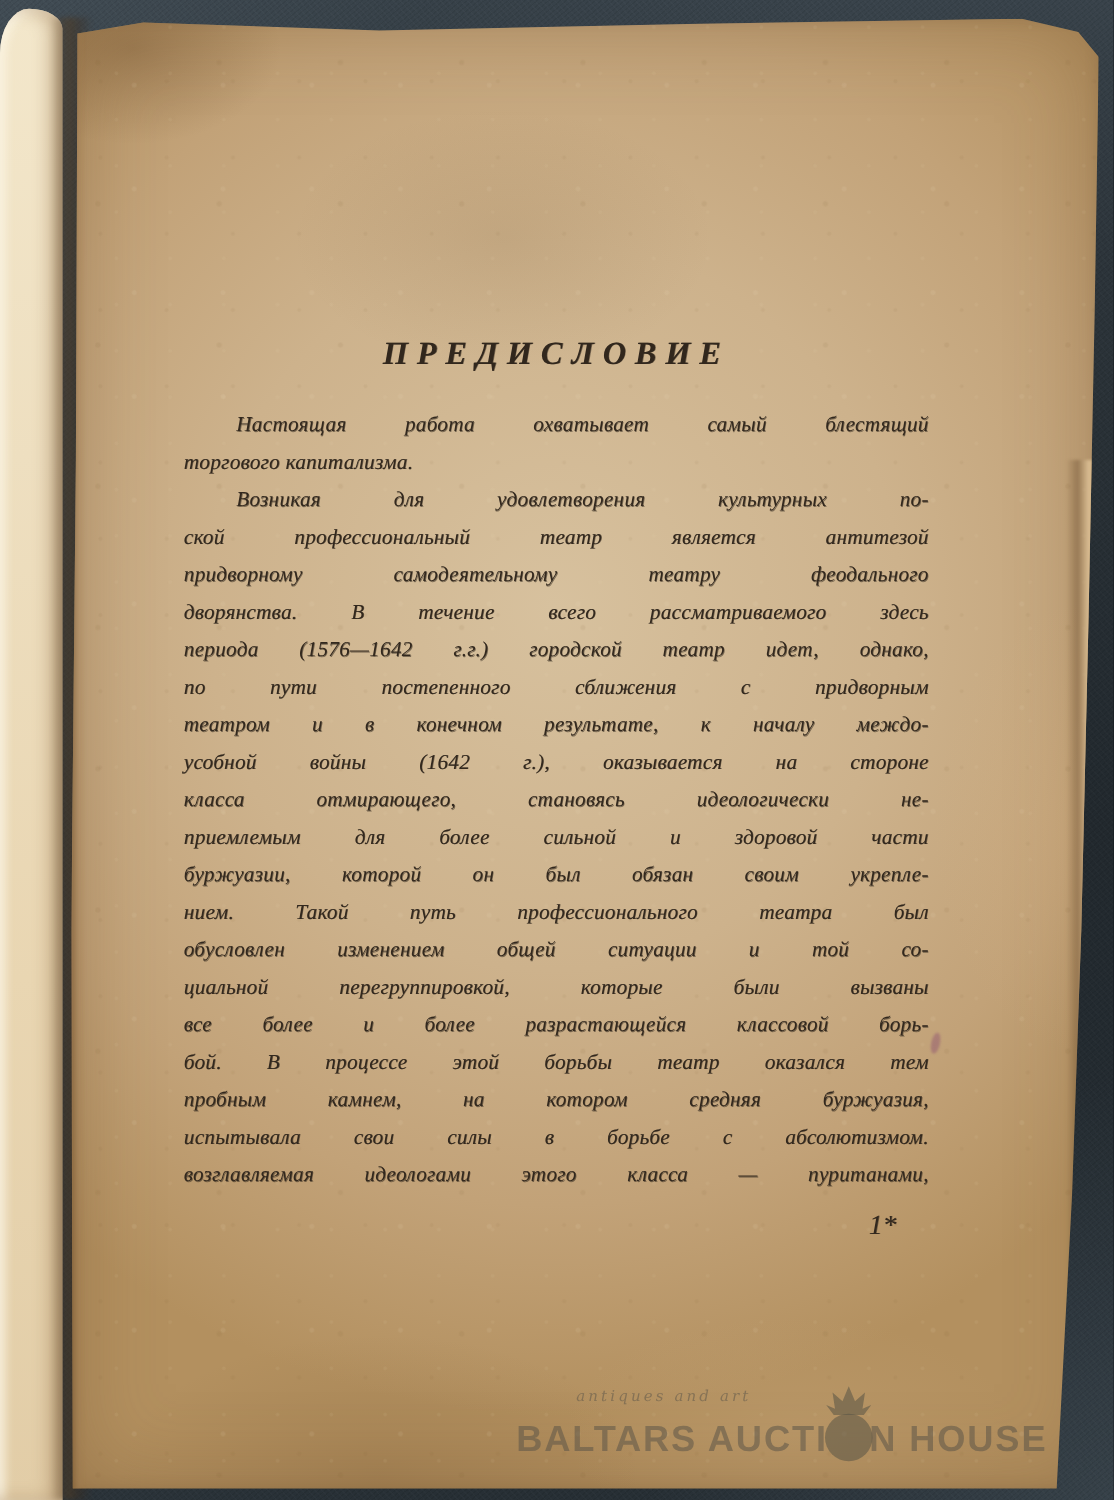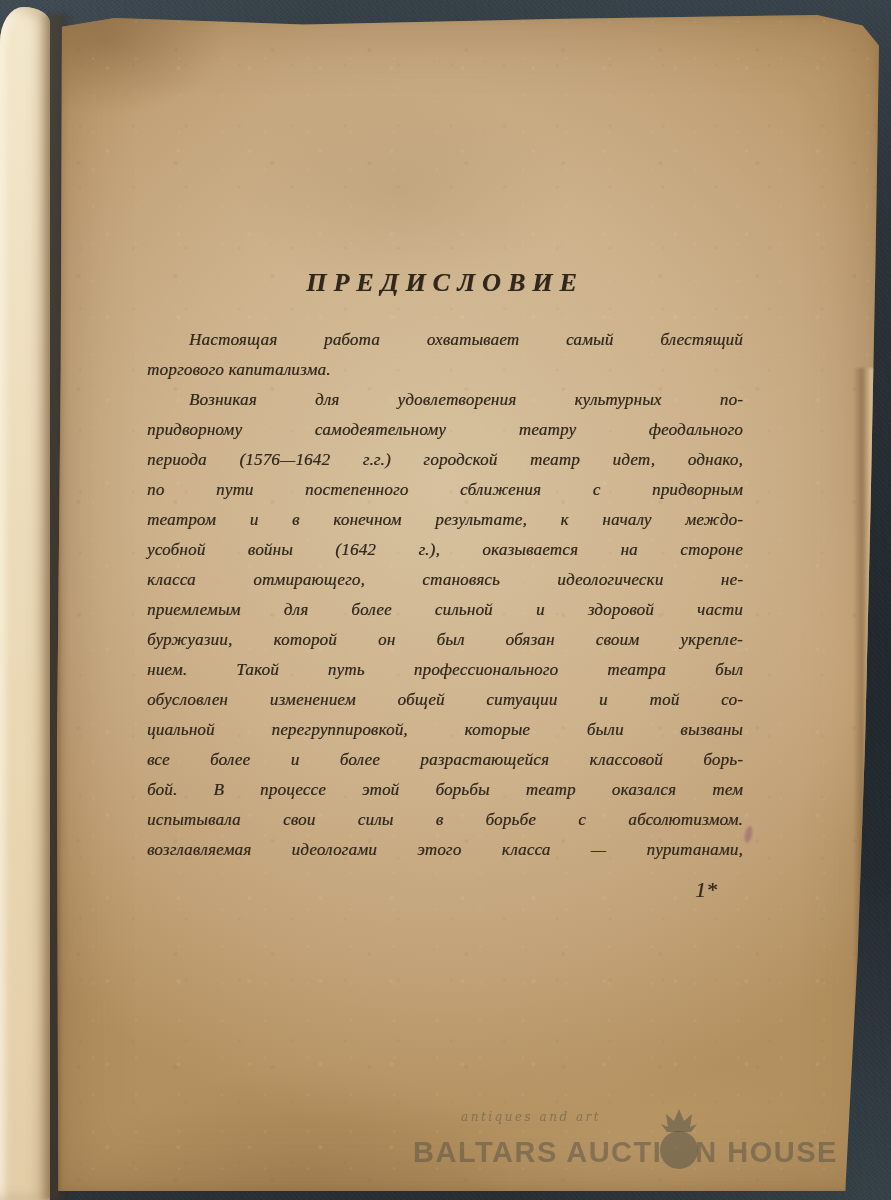--- a/index.html
+++ b/index.html
@@ -122,33 +122,36 @@
     <div class="left-torn-edge"></div>
     <div class="right-edge-curl"></div>
     <div class="stain"></div>
 
     <div class="text-block">
       <h1 class="page-title">ПРЕДИСЛОВИЕ</h1>
 
       <div class="ln indent">Настоящая работа охватывает самый блестящий</div>
       <div class="ln flush">торгового капитализма.</div>
       <div class="ln indent">Возникая для удовлетворения культурных по-</div>
+      <div class="ln">ской профессиональный театр является антитезой</div>
       <div class="ln">придворному самодеятельному театру феодального</div>
+      <div class="ln">дворянства. В течение всего рассматриваемого здесь</div>
       <div class="ln">периода (1576—1642 г.г.) городской театр идет, однако,</div>
       <div class="ln">по пути постепенного сближения с придворным</div>
       <div class="ln">театром и в конечном результате, к началу междо-</div>
       <div class="ln">усобной войны (1642 г.), оказывается на стороне</div>
       <div class="ln">класса отмирающего, становясь идеологически не-</div>
       <div class="ln">приемлемым для более сильной и здоровой части</div>
       <div class="ln">буржуазии, которой он был обязан своим укрепле-</div>
       <div class="ln">нием. Такой путь профессионального театра был</div>
       <div class="ln">обусловлен изменением общей ситуации и той со-</div>
       <div class="ln">циальной перегруппировкой, которые были вызваны</div>
       <div class="ln">все более и более разрастающейся классовой борь-</div>
       <div class="ln">бой. В процессе этой борьбы театр оказался тем</div>
+      <div class="ln">пробным камнем, на котором средняя буржуазия,</div>
       <div class="ln">испытывала свои силы в борьбе с абсолютизмом.</div>
       <div class="ln">возглавляемая идеологами этого класса — пуританами,</div>
 
       <div class="signature-mark">1*</div>
     </div>
   </div>
 
   <div class="watermark">
     <div class="wm-tagline">antiques and art</div>
     <div class="wm-name">

